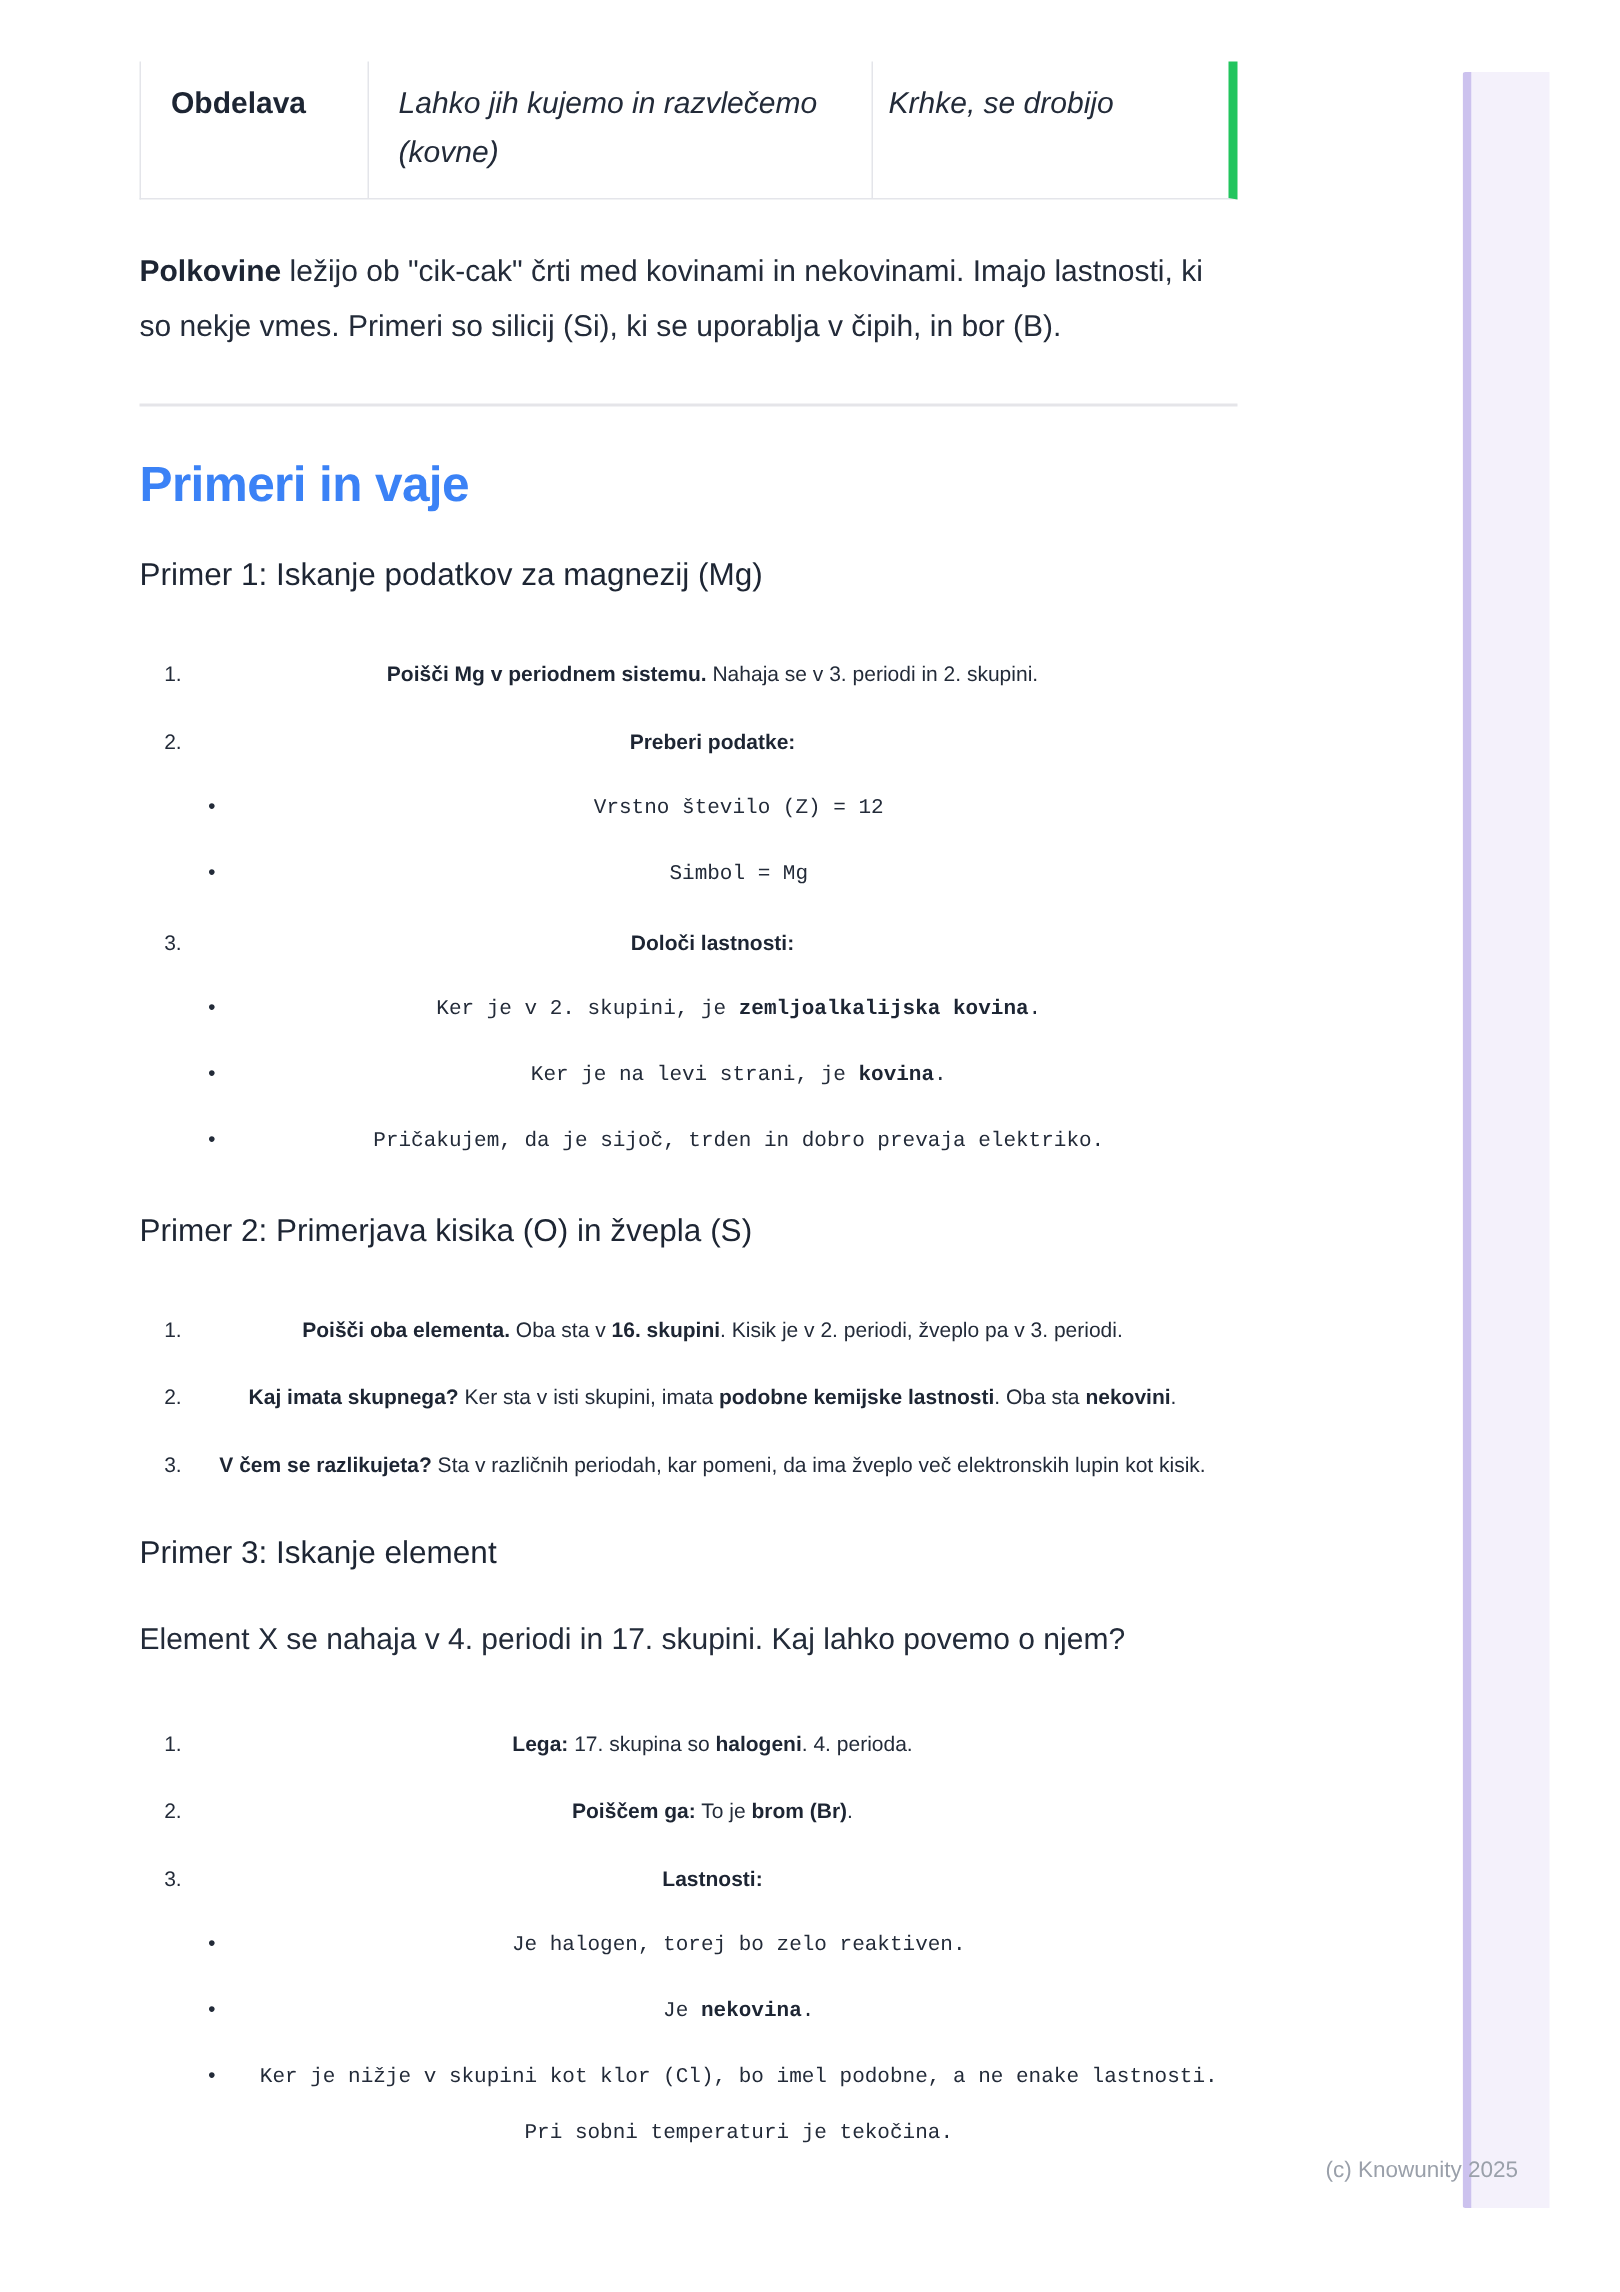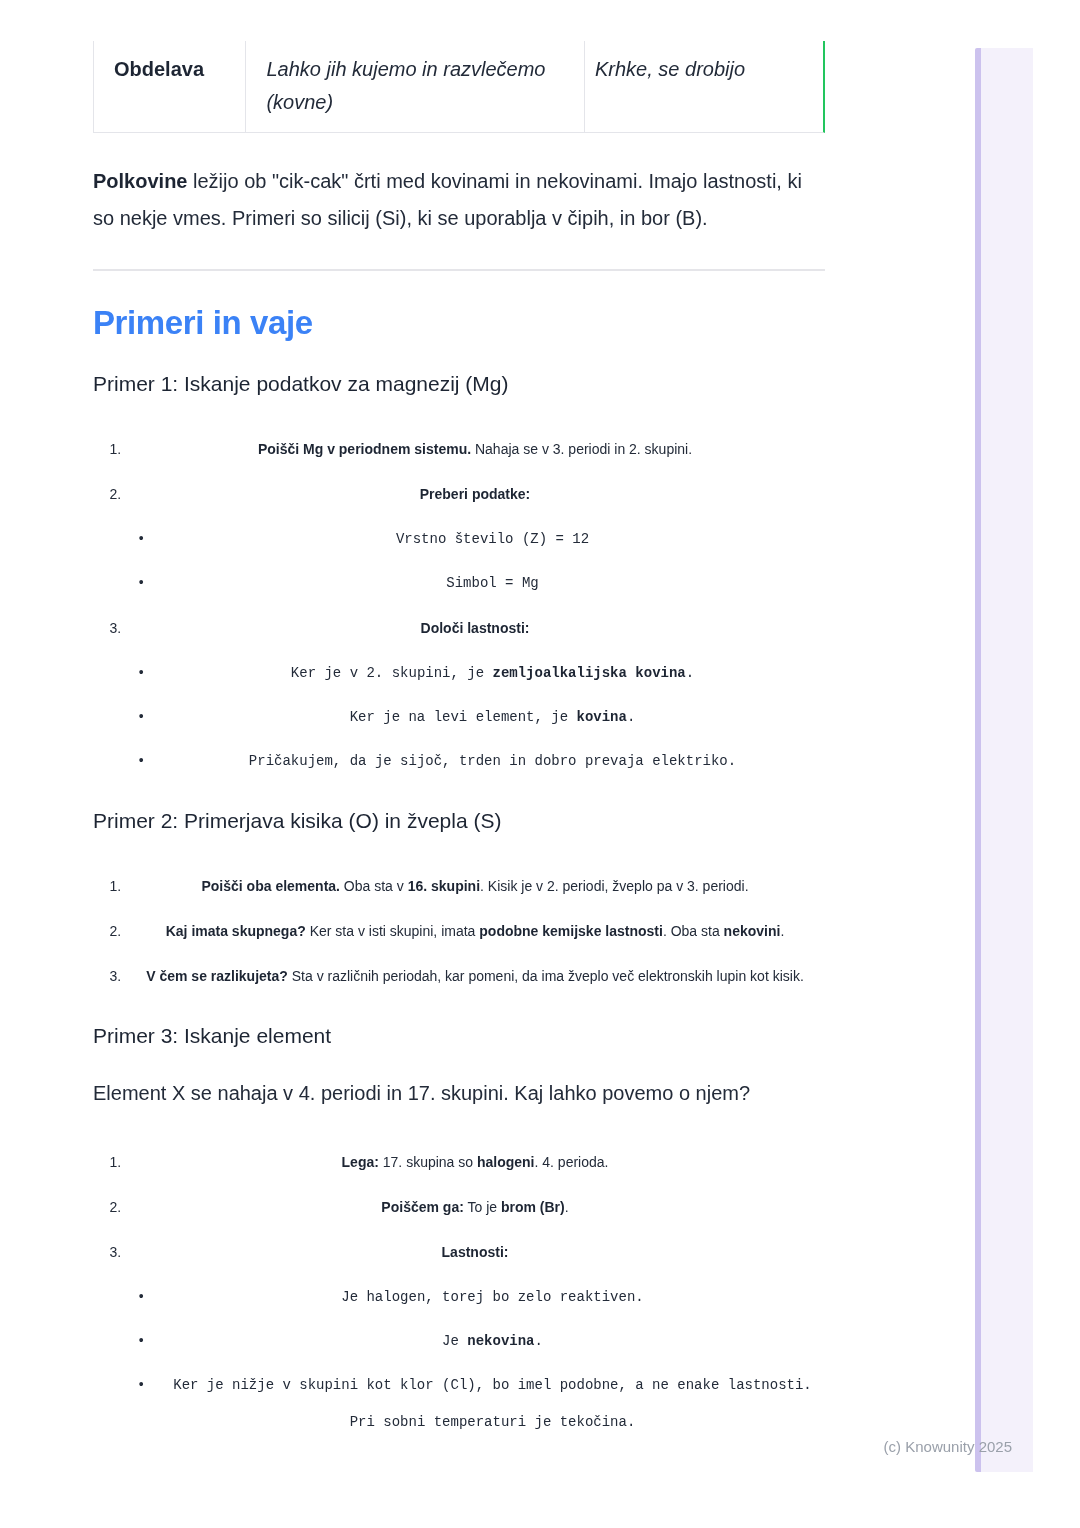--- a/index.html
+++ b/index.html
@@ -12,21 +12,21 @@
     overflow:hidden;
   }
   .content { position:absolute; left:93px; top:0; width:732px; }
 
   
   .tbl {
     margin-top:41px;
     display:flex;
     height:92px;
     border-left:1px solid #e4e5ea;
-    border-right:2px solid #22c55e;
+    border-right:6px solid #22c55e;
     border-bottom:1px solid #e4e5ea;
   }
   .tbl-cell {
     padding:12px 20px 0 20px;
     font-size:20px;
     line-height:33px;
   }
   .tbl-cell + .tbl-cell { border-left:1px solid #e4e5ea;font-style:italic; }
   .col-1 { width:152px; }
   .col-2 { width:340px; }
@@ -127,21 +127,21 @@
       <span><strong>Preberi podatke:</strong></span>
       <ul class="bullets">
         <li><span>Vrstno število (Z) = 12</span></li>
         <li><span>Simbol = Mg</span></li>
       </ul>
     </li>
     <li>
       <span><strong>Določi lastnosti:</strong></span>
       <ul class="bullets">
         <li><span>Ker je v 2. skupini, je </span><strong>zemljoalkalijska kovina</strong><span>.</span></li>
-        <li><span>Ker je na levi element, je </span><strong>kovina</strong><span>.</span></li>
+        <li><span>Ker je na levi strani, je </span><strong>kovina</strong><span>.</span></li>
         <li><span>Pričakujem, da je sijoč, trden in dobro prevaja elektriko.</span></li>
       </ul>
     </li>
   </ol>
 
   <h3 class="example-title">Primer 2: Primerjava kisika (O) in žvepla (S)</h3>
   <ol class="steps">
     <li><strong>Poišči oba elementa.</strong><span> Oba sta v </span><strong>16. skupini</strong><span>. Kisik je v 2. periodi, žveplo pa v 3. periodi.</span></li>
     <li><strong>Kaj imata skupnega?</strong><span> Ker sta v isti skupini, imata </span><strong>podobne kemijske lastnosti</strong><span>. Oba sta </span><strong>nekovini</strong><span>.</span></li>
     <li><strong>V čem se razlikujeta?</strong><span> Sta v različnih periodah, kar pomeni, da ima žveplo več elektronskih lupin kot kisik.</span></li>

